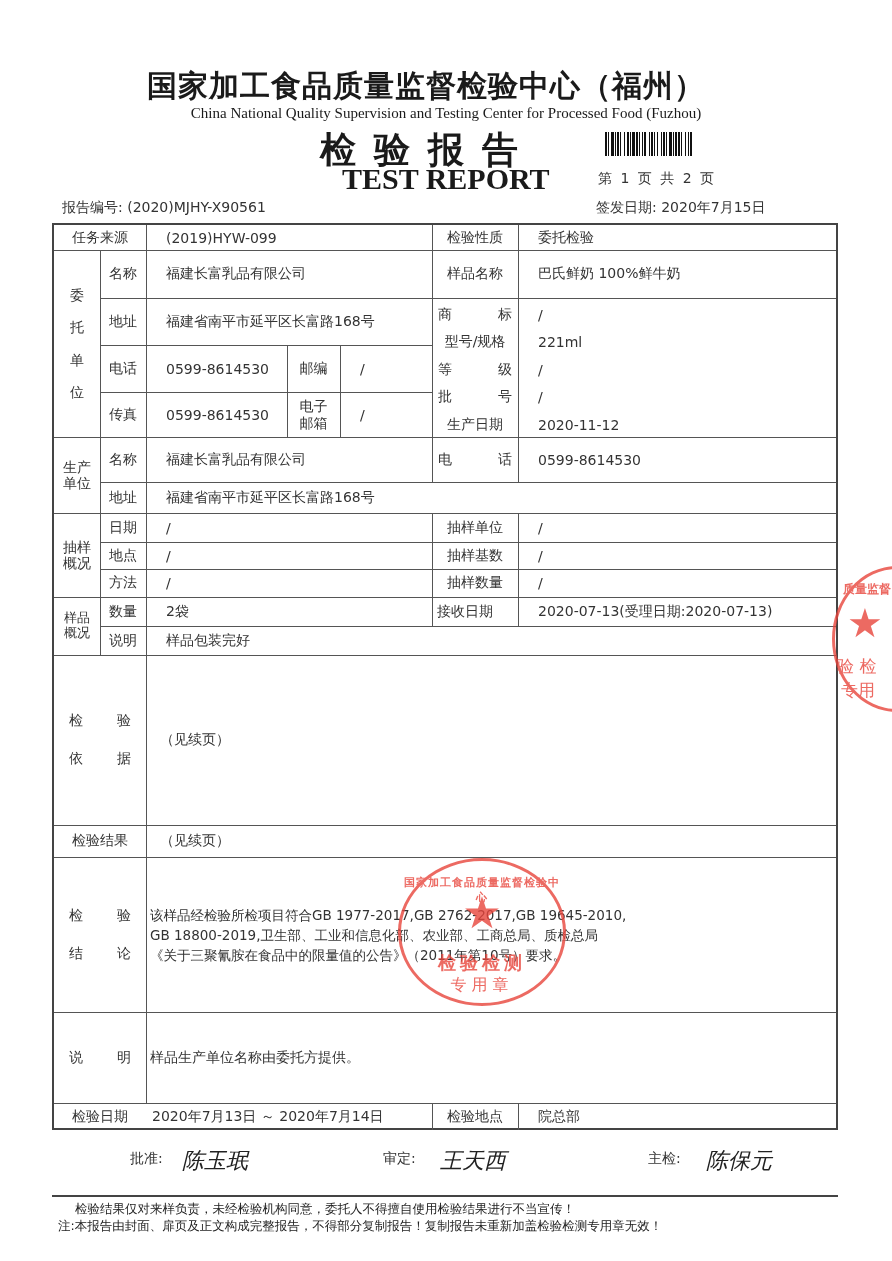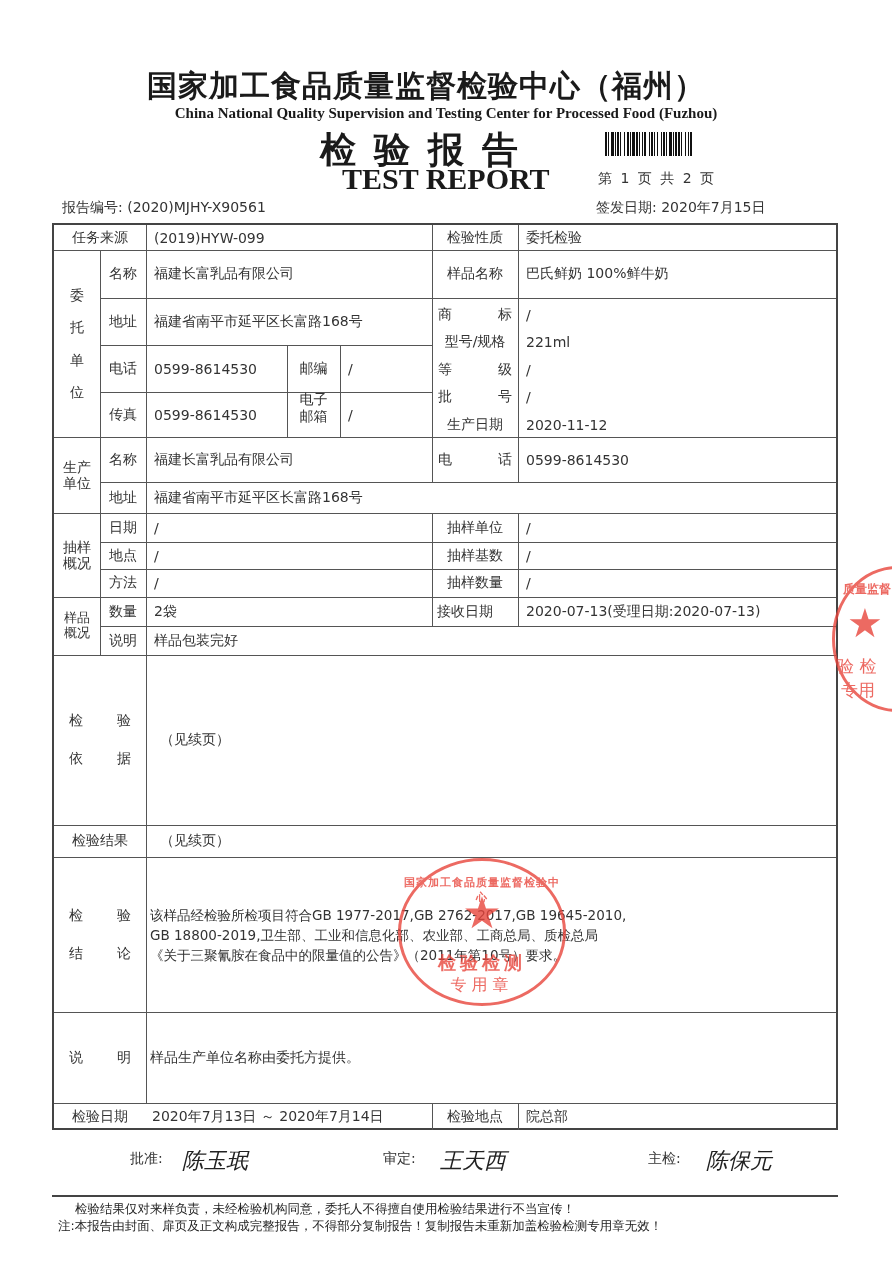--- a/index.html
+++ b/index.html
@@ -2,35 +2,35 @@
 <html><head>
 <meta charset="utf-8">
 <style>
   html, body { margin:0; padding:0; }
   body {
     width:892px; height:1261px; background:#ffffff; position:relative; overflow:hidden;
     font-family:"DejaVu Sans", "Liberation Sans", sans-serif; color:#222;
   }
   .abs { position:absolute; }
   .title-cn { left:0; width:852px; top:66px; text-align:center; font-size:30px; font-weight:bold; letter-spacing:1px; color:#1a1a1a; font-family:"DejaVu Sans", sans-serif; }
-  .title-en { left:0; width:892px; top:105px; text-align:center; font-size:15px; font-weight:bold; font-family:"Liberation Serif", serif; color:#1a1a1a; }
+  .title-en { left:0; width:892px; top:105px; text-align:center; font-size:15px; font-weight:normal; font-family:"Liberation Serif", serif; color:#1a1a1a; }
   .report-cn { left:320px; top:126px; font-size:36px; font-weight:bold; letter-spacing:18px; font-family:"DejaVu Serif", serif; color:#1a1a1a; }
   .report-en { left:342px; top:162px; font-size:30px; font-weight:bold; font-family:"Liberation Serif", serif; color:#1a1a1a; }
   .barcode { left:605px; top:132px; width:168px; height:24px; display:flex; gap:0; }
   .barcode span { display:block; height:100%; background:#111; }
   .page-info { left:598px; top:170px; font-size:14px; letter-spacing:2px; color:#333; }
   .report-no { left:62px; top:199px; font-size:14px; color:#333; }
   .issue-date { left:596px; top:199px; font-size:14px; color:#333; }
 
   .table { left:52px; top:223px; width:786px; height:907px; border:2px solid #444; box-sizing:border-box; }
   .hl { position:absolute; height:0; border-top:1.5px solid #555; }
   .vl { position:absolute; width:0; border-left:1.5px solid #555; }
   .cell { position:absolute; font-size:14px; color:#333; display:flex; align-items:center; white-space:nowrap; }
   .lbl { justify-content:center; }
-  .val { padding-left:8px; }
+  .val { padding-left:20px; }
   .vert { flex-direction:column; justify-content:center; align-items:center; line-height:1.15; text-align:center; }
   .spread { justify-content:space-between; padding:0 6px; box-sizing:border-box; }
 
   .stamp { border-radius:50%; border:3px solid #e8453c; color:#e8453c; opacity:0.8; box-sizing:border-box; }
   .stamp-star { color:#e8453c; text-align:center; position:absolute; width:100%; }
   .stamp-arc { position:absolute; width:100%; text-align:center; color:#e8453c; font-weight:bold; }
 
   .sign-row { top:1150px; font-size:14px; color:#333; }
   .signature { font-family:Liberation Sans, sans-serif; font-style:italic; font-size:22px; color:#222; }
   .footnote { left:58px; top:1200px; font-size:12.5px; line-height:17px; color:#222; }
@@ -157,21 +157,21 @@
   <div class="cell lbl" style="left:46px;top:25px;width:46px;height:48px">名称</div>
   <div class="cell val" style="left:92px;top:25px;width:286px;height:48px">福建长富乳品有限公司</div>
   <div class="cell lbl" style="left:46px;top:73px;width:46px;height:47px">地址</div>
   <div class="cell val" style="left:92px;top:73px;width:286px;height:47px">福建省南平市延平区长富路168号</div>
   <div class="cell lbl" style="left:46px;top:120px;width:46px;height:47px">电话</div>
   <div class="cell val" style="left:92px;top:120px;width:141px;height:47px">0599-8614530</div>
   <div class="cell lbl" style="left:233px;top:120px;width:53px;height:47px">邮编</div>
   <div class="cell val" style="left:286px;top:120px;width:92px;height:47px">/</div>
   <div class="cell lbl" style="left:46px;top:167px;width:46px;height:45px">传真</div>
   <div class="cell val" style="left:92px;top:167px;width:141px;height:45px">0599-8614530</div>
-  <div class="cell vert" style="left:233px;top:160px;width:53px;height:45px">
+  <div class="cell vert" style="left:233px;top:167px;width:53px;height:45px">
     <span>电子</span>
     <span>邮箱</span>
   </div>
   <div class="cell val" style="left:286px;top:167px;width:92px;height:45px">/</div>
 
   <div class="cell lbl" style="left:378px;top:25px;width:86px;height:48px">样品名称</div>
   <div class="cell val" style="left:464px;top:25px;width:318px;height:48px">巴氏鲜奶 100%鲜牛奶</div>
 
   <div class="cell spread" style="left:378px;top:78px;width:86px;height:24px">
     <span>商</span>

